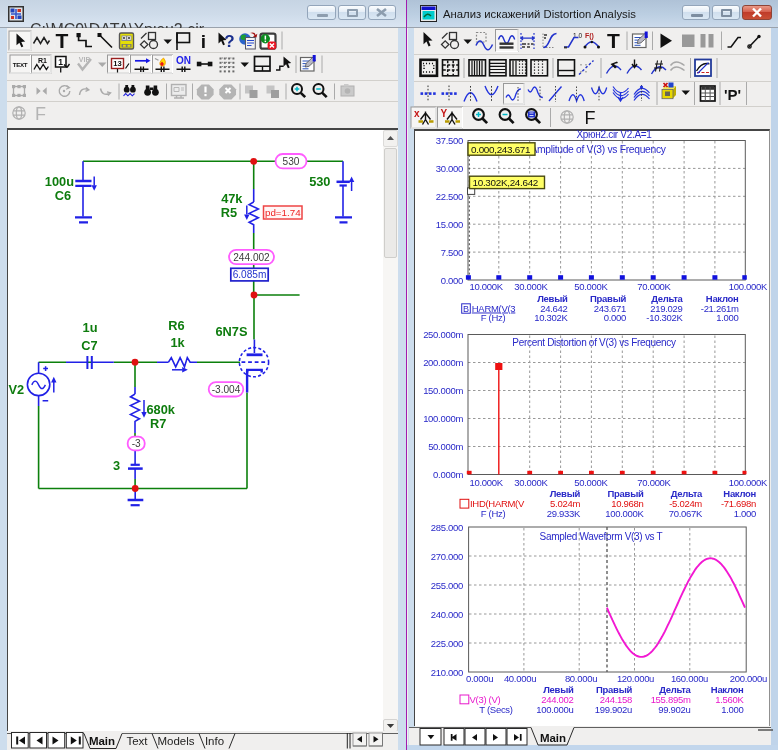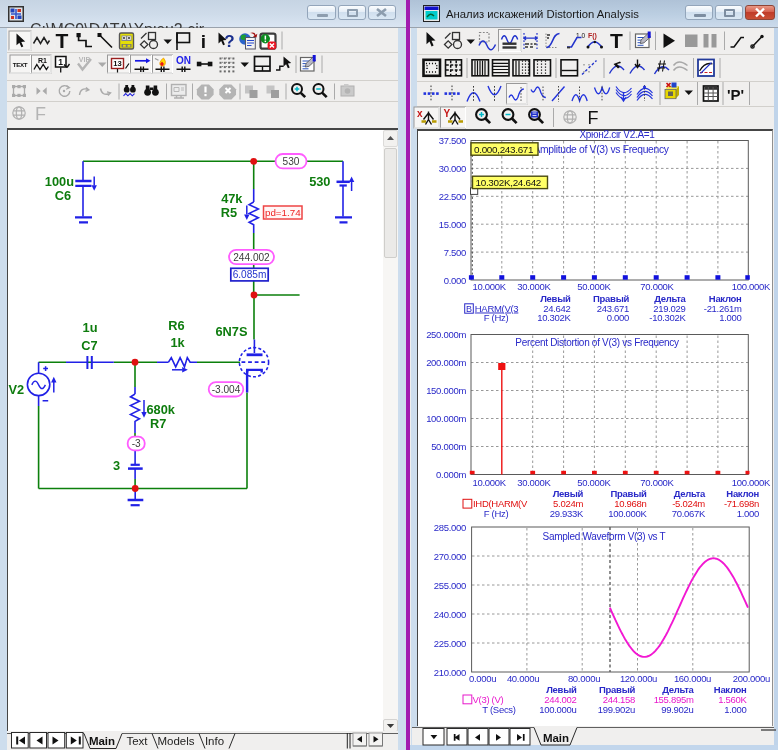--- a/index.html
+++ b/index.html
@@ -1,18 +1,18 @@
 <!DOCTYPE html>
 <html><head><meta charset="utf-8">
 <style>
 *{margin:0;padding:0;box-sizing:border-box;}
 html,body{width:778px;height:750px;overflow:hidden;background:#c9d9ec;font-family:"Liberation Sans",sans-serif;}
 .abs{position:absolute;}
 #lw{position:absolute;left:0;top:0;width:406px;height:750px;background:#f0efee;}
-#rw{position:absolute;left:406px;top:0;width:372px;height:750px;background:#f0efee;border-left:4px solid #a21caf;}
+#rw{position:absolute;left:406px;top:0;width:372px;height:750px;background:#f0efee;border-left:1px solid #a21caf;}
 .titlebar{position:absolute;left:0;top:0;right:0;height:28px;background:linear-gradient(#c6d4e3,#cfdcea 55%,#dae5f2);border-bottom:1px solid #9aa2ac;}
 #rw .titlebar{background:linear-gradient(#afc2d7,#bccfe2 55%,#cbdaeb);}
 .tbtn{position:absolute;top:5px;height:15px;border:1px solid #93a5ba;border-radius:3px;background:linear-gradient(#fbfdfe,#e5edf6 45%,#d0dfee 50%,#dbe8f4);}
 .tbtn.red{background:linear-gradient(#e99886,#d5604e 45%,#c03c2a 50%,#c94f35);border-color:#8e4437;}
 .trow{position:absolute;left:7px;width:391px;background:#f0efee;}
 .hline{position:absolute;left:7px;width:391px;height:1px;background:#d2d0cc;}
 svg{position:absolute;overflow:visible;}
 svg text{font-family:"Liberation Sans",sans-serif;}
 #plots text{letter-spacing:-0.3px}
 </style></head>

